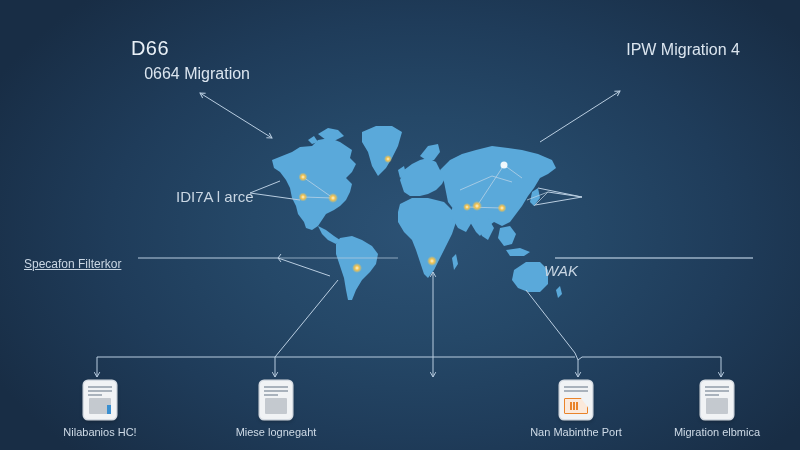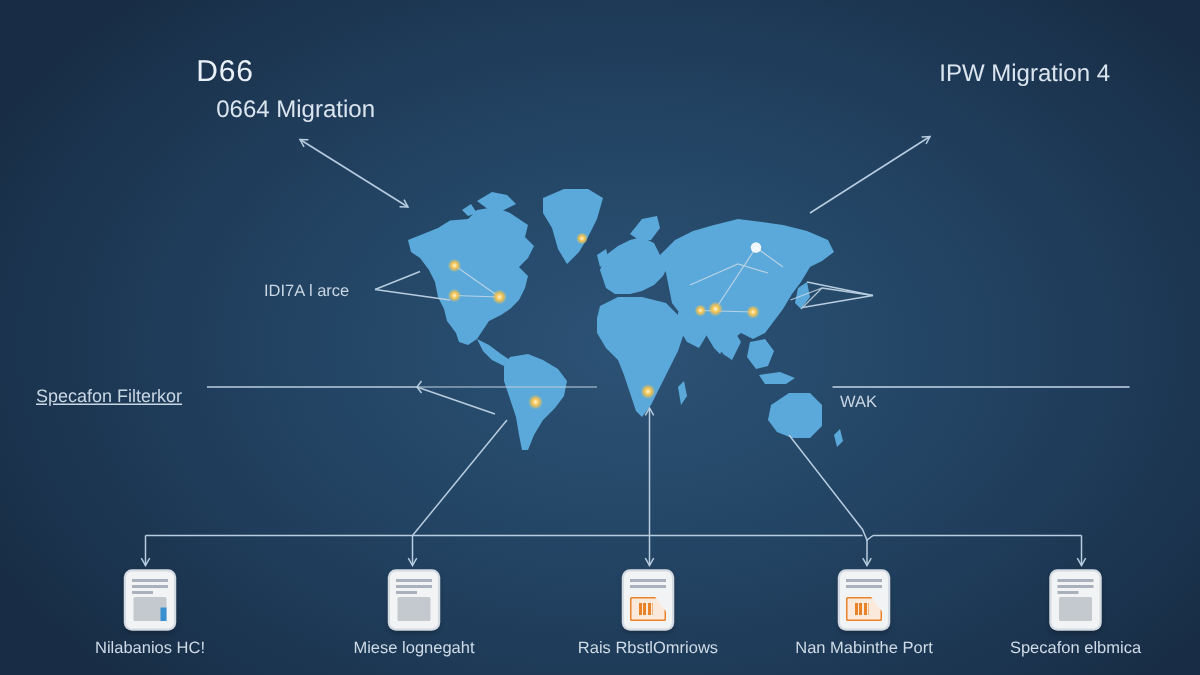--- a/index.html
+++ b/index.html
@@ -33,27 +33,27 @@
       font-size: 16px;
       color: #dbe5ef;
       margin-top: 4px;
       text-align: right;
     }
     #title-left { left: 50px; top: 36px; width: 200px; }
     #title-right { left: 540px; top: 36px; width: 200px; }
 
     .label {
       position: absolute;
-      font-size: 11px;
+      font-size: 15px;
       color: #c9d6e3;
       white-space: nowrap;
     }
     #label-ip-balance { left: 176px; top: 188px; }
     #label-spec { left: 24px; top: 257px; font-size: 12px; text-decoration: underline; }
-    #label-wak { left: 560px; top: 262px; }
+    #label-wak { left: 544px; top: 262px; font-style: italic; }
 
     svg.diagram {
       position: absolute;
       left: 0; top: 0;
       width: 800px; height: 450px;
     }
 
     .node {
       position: absolute;
       width: 110px;
@@ -247,43 +247,34 @@
     <div class="doc-icon">
       <span class="bar b1"></span>
         <span class="bar b2"></span>
         <span class="bar b3"></span>
       <span class="folder"></span>
         <span class="tab-blue"></span>
     </div>
     <div class="node-label">Nilabanios HC!</div>
   </div>
 
-  <div class="node" id="node-2">
-    <div class="doc-icon orange">
-      <span class="bar b1"></span>
-        <span class="bar b2"></span>
-      <span class="folder"></span>
-        <span class="chart-mark"></span>
-    </div>
-    <div class="node-label">Rais RbstlOmriows</div>
-  </div>
 
   <div class="node" id="node-3">
     <div class="doc-icon orange">
       <span class="bar b1"></span>
         <span class="bar b2"></span>
       <span class="folder"></span>
         <span class="chart-mark"></span>
     </div>
     <div class="node-label">Nan Mabinthe Port</div>
   </div>
 
   <div class="node" id="node-4">
     <div class="doc-icon">
       <span class="bar b1"></span>
         <span class="bar b2"></span>
         <span class="bar b3"></span>
       <span class="folder"></span>
     </div>
-    <div class="node-label">Specafon elbmica</div>
+    <div class="node-label">Migration elbmica</div>
   </div>
 
 </div>
 
 </body></html>

